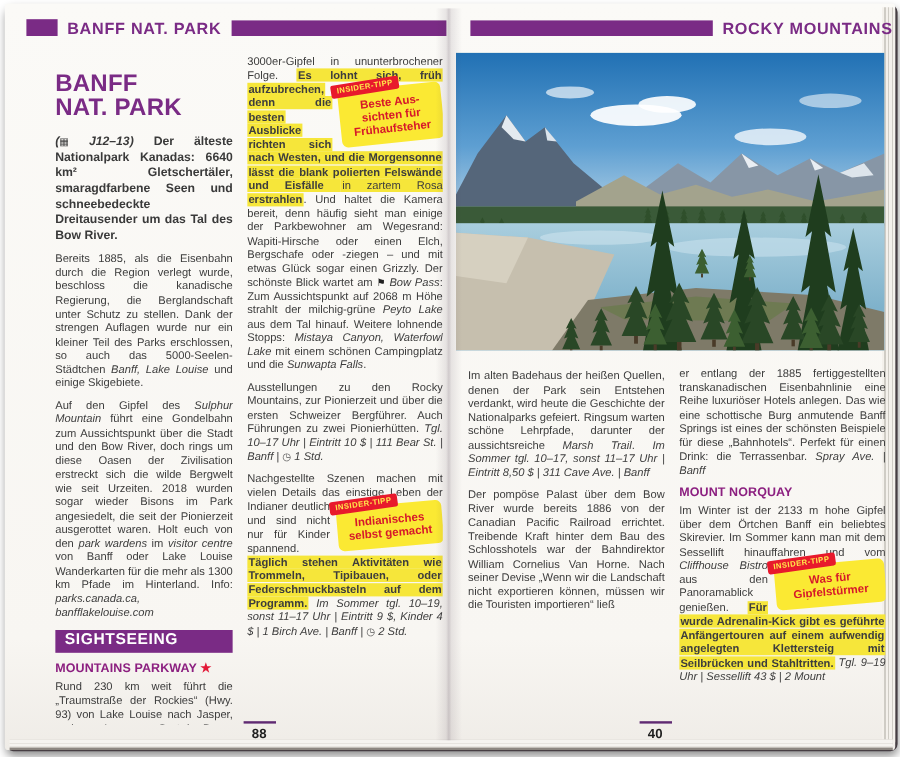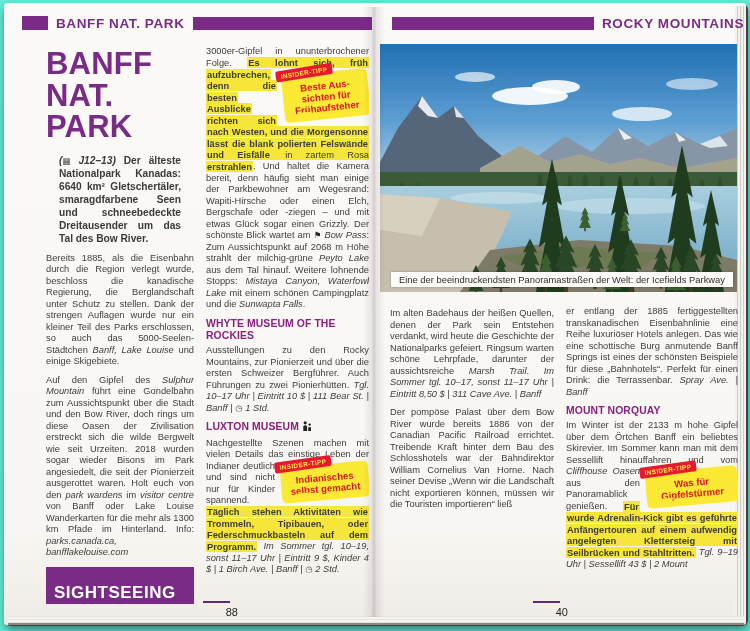--- a/index.html
+++ b/index.html
@@ -4,21 +4,21 @@
 <style>
   :root{
     --purple:#7a2b85;
     --heading:#8c2080;
     --red:#e31837;
     --hl:#f6e63a;
     --ink:#3d3d3d;
   }
   *{margin:0;padding:0;box-sizing:border-box}
   body{font-family:"Liberation Sans",sans-serif;background:#c9c8c6}
-  .stage{position:relative;width:750px;height:631px;background:#5eead4;overflow:hidden}
+  .stage{position:relative;width:750px;height:631px;background:#ffffff;overflow:hidden}
 
   
   .book{position:absolute;left:5px;top:4px;right:2px;bottom:5px;background:#463e43;border-radius:6px;box-shadow:0 4px 8px rgba(0,0,0,.45)}
   .paper{position:absolute;left:4px;top:3px;right:4px;bottom:6px;background:linear-gradient(180deg,#fbfaf7 0%,#f8f6f2 85%,#efece7 100%);border-radius:3px}
   .fore-edge{position:absolute;right:4px;top:6px;bottom:10px;width:11px;background:repeating-linear-gradient(90deg,#f4f1ec 0 2px,#cfccc5 2px 3px);border-radius:0 3px 3px 0}
   .bottom-edge{position:absolute;left:8px;right:6px;bottom:6px;height:9px;background:repeating-linear-gradient(0deg,#e7e4df 0 1px,#f6f4f0 1px 3px);border-bottom:2px solid #8d8781}
   .spine{position:absolute;left:363px;top:7px;bottom:14px;width:22px;background:linear-gradient(90deg,rgba(0,0,0,0) 0%,rgba(60,40,60,.10) 40%,rgba(60,40,60,.22) 50%,rgba(60,40,60,.10) 60%,rgba(0,0,0,0) 100%)}
 
   
   .hdr{position:absolute;top:15px;height:16px;display:flex;align-items:center;gap:8px}
@@ -28,25 +28,25 @@
   .hdr-bar{flex:1;height:13px;background:var(--purple)}
   .hdr-label{font-size:13.5px;font-weight:bold;color:var(--purple);letter-spacing:.6px;white-space:nowrap}
 
   
   .col{position:absolute;overflow:hidden}
   .col1{left:46px;top:46px;width:148px;height:558px}
   .col2{left:206px;top:46px;width:163px;height:558px}
   .rcol1{left:390px;top:308px;width:164px;height:298px}
   .rcol2{left:566px;top:306px;width:172px;height:300px}
 
-  .article-title{font-size:31px;line-height:1.02;font-weight:bold;color:var(--purple);white-space:pre-line;margin:2px 0 12px;letter-spacing:.2px}
-  .intro{font-size:10.2px;line-height:1.27;color:#3a3a3a;text-align:justify;margin:0 13px 7px}
+  .article-title{font-size:20px;line-height:1.02;font-weight:bold;color:var(--purple);white-space:pre-line;margin:14px 0 12px;letter-spacing:.2px}
+  .intro{font-size:10.2px;line-height:1.27;color:#3a3a3a;text-align:justify;margin:0 0 7px}
   .body{font-size:9.3px;line-height:1.24;color:var(--ink);text-align:justify;margin:0 0 7px}
   .h{font-size:10.4px;font-weight:bold;color:var(--heading);margin:3px 0 3px;white-space:pre-line;line-height:1.18;letter-spacing:.1px}
-  .secbar{background:var(--purple);color:#fff;font-weight:bold;font-size:17px;letter-spacing:.5px;padding:16px 0 4px 8px;margin:8px 0 8px}
+  .secbar{background:var(--purple);color:#fff;font-weight:bold;font-size:13px;letter-spacing:.5px;padding:0 0 4px 8px;margin:8px 0 8px}
   .famicon{display:inline-block;vertical-align:-1px}
 
   
   .seg-b{font-weight:bold}
   .seg-i{font-style:italic}
   .seg-hl{background:var(--hl);padding:.5px 1px;box-decoration-break:clone;-webkit-box-decoration-break:clone}
   .seg-flag{font-size:8.5px;color:#222}
   .seg-clock{color:#5a5a5a;font-size:8.5px}
   .seg-mapicon{font-size:8.5px;color:#444}
   .seg-star{color:var(--red)}
@@ -58,21 +58,21 @@
   .tip-badge{position:absolute;top:-7px;left:-5px;background:#e8192c;color:#ffe94a;font-size:6.4px;font-weight:bold;letter-spacing:.4px;padding:1.5px 5px;border-radius:2px;transform:rotate(-3deg);z-index:2;white-space:nowrap}
   .tip-bubble{display:block;background:#fbe933;color:#d6182a;font-weight:bold;font-size:9.6px;line-height:1.16;padding:8px 5px 6px;border-radius:5px;text-align:center;white-space:pre-line;position:relative}
   .tip-bubble::after{content:"";position:absolute;left:13px;bottom:-9px;width:0;height:0;border:9px solid transparent;border-top-color:#fbe933;border-left-width:3px;border-right-width:9px;transform:skewX(-18deg)}
 
   
   .photo{position:absolute;left:380px;top:44px;width:357px;height:248px;overflow:hidden;background:#7fb2cb}
   .photo svg{display:block;width:100%;height:100%}
   .caption{position:absolute;right:4px;bottom:5px;background:#fcfbf8;padding:2px 8px;font-size:9.4px;color:#2e2e2e;white-space:nowrap;box-shadow:0 0 2px rgba(0,0,0,.3)}
 
   
-  .pagenum{position:absolute;bottom:13px;width:44px;text-align:right;font-size:11px;font-weight:normal;color:#1f1f1f}
+  .pagenum{position:absolute;bottom:13px;width:44px;text-align:center;font-size:11px;font-weight:bold;color:#1f1f1f}
   .pn-left{left:194px}
   .pn-right{left:524px}
   .pn-line{display:block;width:27px;height:2px;background:#5f2a72;margin:0 auto 3px}
 </style>
 </head>
 <body>
 
 <div class="stage">
   <div class="book"></div>
   <div class="paper"></div>
@@ -98,28 +98,21 @@
 
   <div class="col col2">
     <p class="body">
       <span><span>3000er-Gipfel in ununterbrochener Folge. </span><span class="seg-hl seg-b">Es lohnt sich, früh aufzubrechen, </span></span><span class="tip tip-1">
           <span class="tip-badge">INSIDER-TIPP</span>
           <span class="tip-bubble">Beste Aus-
 sichten für
 Frühaufsteher</span>
         </span><span><span class="seg-hl seg-b">denn die besten Ausblicke richten sich nach Westen, und die Morgensonne lässt die blank polierten Felswände und Eisfälle </span><span class="seg-hl">in zartem Rosa </span><span class="seg-hl seg-b">erstrahlen</span><span>. Und haltet die Kamera bereit, denn häufig sieht man einige der Parkbewohner am Wegesrand: Wapiti-Hirsche oder einen Elch, Bergschafe oder -ziegen – und mit etwas Glück sogar einen Grizzly. Der schönste Blick wartet am </span><span class="seg-flag">⚑</span><span> </span><span class="seg-i">Bow Pass</span><span>: Zum Aussichtspunkt auf 2068 m Höhe strahlt der milchig-grüne </span><span class="seg-i">Peyto Lake</span><span> aus dem Tal hinauf. Weitere lohnende Stopps: </span><span class="seg-i">Mistaya Canyon, Waterfowl Lake</span><span> mit einem schönen Campingplatz und die </span><span class="seg-i">Sunwapta Falls</span><span>.</span></span>
     </p>
-    <h3 class="h">WHYTE MUSEUM OF THE ROCKIES</h3>
     <p class="body"><span><span>Ausstellungen zu den Rocky Mountains, zur Pionierzeit und über die ersten Schweizer Bergführer. Auch Führungen zu zwei Pionierhütten. </span><span class="seg-i">Tgl. 10–17 Uhr | Eintritt 10 $ | 111 Bear St. | Banff | </span><span class="seg-clock">◷</span><span class="seg-i"> 1 Std.</span></span></p>
-    <h3 class="h"><span>LUXTON MUSEUM</span> <span class="famicon"><svg width="10" height="10" viewBox="0 0 10 10" fill="#222">
-            <circle cx="3.2" cy="1.8" r="1.6"></circle>
-            <path d="M1.3 10 L1.3 4.9 Q3.2 3.4 5.1 4.9 L5.1 10 Z"></path>
-            <circle cx="7.6" cy="3.6" r="1.2"></circle>
-            <path d="M6.2 10 L6.2 6.4 Q7.6 5.4 9 6.4 L9 10 Z"></path>
-          </svg></span></h3>
     <p class="body">
       <span><span>Nachgestellte Szenen machen mit vielen Details das einstige Leben der </span></span><span class="tip tip-2">
           <span class="tip-badge">INSIDER-TIPP</span>
           <span class="tip-bubble">Indianisches
 selbst gemacht</span>
         </span><span><span>Indianer deutlich und sind nicht nur für Kinder spannend. </span><span class="seg-hl seg-b">Täglich stehen Aktivitäten wie Trommeln, Tipibauen, oder Federschmuckbasteln auf dem Programm.</span><span> </span><span class="seg-i">Im Sommer tgl. 10–19, sonst 11–17 Uhr | Eintritt 9 $, Kinder 4 $ | 1 Birch Ave. | Banff | </span><span class="seg-clock">◷</span><span class="seg-i"> 2 Std.</span></span>
     </p>
   </div>
 
   <div class="pagenum pn-left">
@@ -208,37 +201,36 @@
         <use href="#tree" transform="translate(96 247) scale(1.0)"></use>
       </g>
       <g fill="#3c5f31">
         <use href="#tree" transform="translate(166 243) scale(1.3)"></use>
           <use href="#tree" transform="translate(232 245) scale(1.2)"></use>
         <use href="#tree" transform="translate(296 246) scale(1.3)"></use>
           <use href="#tree" transform="translate(205 184) scale(0.8)"></use>
         <use href="#tree" transform="translate(245 187) scale(0.7)"></use>
       </g>
     </svg>
-    <div class="caption">Eine der beeindruckendsten Panoramastraßen der Welt: der Icefields Parkway</div>
   </div>
 
   <div class="col rcol1">
     <p class="body"><span><span>Im alten Badehaus der heißen Quellen, denen der Park sein Entstehen verdankt, wird heute die Geschichte der Nationalparks gefeiert. Ringsum warten schöne Lehrpfade, darunter der aussichtsreiche </span><span class="seg-i">Marsh Trail</span><span>. </span><span class="seg-i">Im Sommer tgl. 10–17, sonst 11–17 Uhr | Eintritt 8,50 $ | 311 Cave Ave. | Banff</span></span></p>
     <p class="body"><span><span>Der pompöse Palast über dem Bow River wurde bereits 1886 von der Canadian Pacific Railroad errichtet. Treibende Kraft hinter dem Bau des Schlosshotels war der Bahndirektor William Cornelius Van Horne. Nach seiner Devise „Wenn wir die Landschaft nicht exportieren können, müssen wir die Touristen importieren“ ließ</span></span></p>
   </div>
 
   <div class="col rcol2">
     <p class="body"><span><span>er entlang der 1885 fertiggestellten transkanadischen Eisenbahnlinie eine Reihe luxuriöser Hotels anlegen. Das wie eine schottische Burg anmutende Banff Springs ist eines der schönsten Beispiele für diese „Bahnhotels“. Perfekt für einen Drink: die Terrassenbar. </span><span class="seg-i">Spray Ave. | Banff</span></span></p>
     <h3 class="h">MOUNT NORQUAY</h3>
     <p class="body">
       <span><span>Im Winter ist der 2133 m hohe Gipfel über dem Örtchen Banff ein beliebtes Skirevier. Im Sommer kann man mit dem Sessellift hinauffahren und vom </span></span><span class="tip tip-3">
           <span class="tip-badge">INSIDER-TIPP</span>
           <span class="tip-bubble">Was für
 Gipfelstürmer</span>
-        </span><span><span class="seg-i">Cliffhouse Oasen</span><span> aus den Panoramablick genießen. </span><span class="seg-hl seg-b">Für wurde Adrenalin-Kick gibt es geführte Anfängertouren auf einem aufwendig angelegten Klettersteig mit Seilbrücken und Stahltritten.</span><span> </span><span class="seg-i">Tgl. 9–19 Uhr | Sessellift 43 $ | 2 Mount</span></span>
+        </span><span><span class="seg-i">Cliffhouse Bistro</span><span> aus den Panoramablick genießen. </span><span class="seg-hl seg-b">Für wurde Adrenalin-Kick gibt es geführte Anfängertouren auf einem aufwendig angelegten Klettersteig mit Seilbrücken und Stahltritten.</span><span> </span><span class="seg-i">Tgl. 9–19 Uhr | Sessellift 43 $ | 2 Mount</span></span>
     </p>
   </div>
 
   <div class="pagenum pn-right">
     <span class="pn-line"></span>
     <span>40</span>
   </div>
 
   <div class="spine"></div>
 </div>

